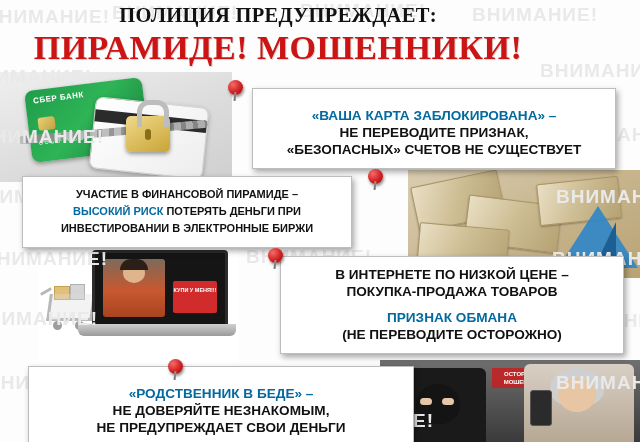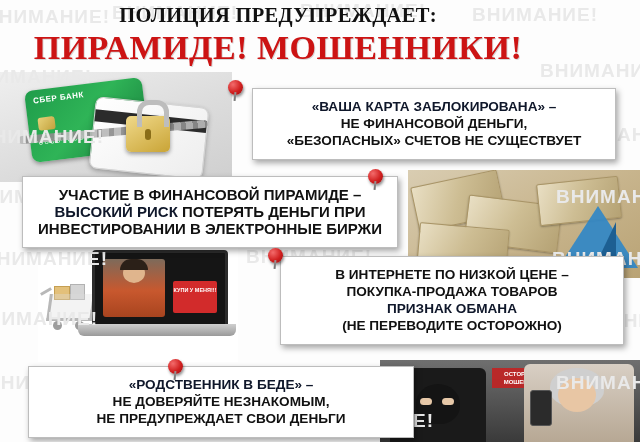--- a/index.html
+++ b/index.html
@@ -264,40 +264,40 @@
     border: 1px solid #bdbdbd;
     box-shadow: 2px 3px 6px rgba(0,0,0,.35);
     text-align: center;
     box-sizing: border-box;
     padding: 9px 10px 10px;
     color: #111111;
     font-weight: bold;
     line-height: 17px;
   }
   .note .ln { display: block; white-space: nowrap; }
-  .note .red { color: #0f172a; }
+  .note .red { color: #0369a1; margin-top: 9px; }
   .pin {
     position: absolute;
     width: 15px; height: 15px;
     border-radius: 50%;
     background: radial-gradient(circle at 33% 30%, #f36b6b 0%, #d01f1f 55%, #8e0f0f 100%);
     box-shadow: 1px 2px 3px rgba(0,0,0,.45);
     z-index: 5;
   }
   .pin:after {
     content: "";
     position: absolute; left: 6px; top: 12px;
     width: 2px; height: 9px;
     background: linear-gradient(180deg,#9a9a9a,#6d6d6d);
     transform: rotate(6deg);
   }
 
   
   #note-card-blocked { left: 252px; top: 88px; width: 364px; font-size: 13.6px; }
-  #note-pyramid      { left: 22px;  top: 176px; width: 376px; font-size: 15px; }
+  #note-pyramid      { left: 22px;  top: 176px; width: 330px; font-size: 11px; }
   #note-goods        { left: 280px; top: 256px; width: 344px; font-size: 13.6px; }
   #note-relative     { left: 28px;  top: 366px; width: 386px; font-size: 13.6px; }
 
   #pin-card-blocked { left: 228px; top: 80px; }
   #pin-pyramid      { left: 368px; top: 169px; }
   #pin-goods        { left: 268px; top: 248px; }
   #pin-relative     { left: 168px; top: 359px; }
 </style>
 </head>
 <body>
@@ -379,21 +379,21 @@
   </div>
 
   <div class="headline">
     <div class="line1">ПОЛИЦИЯ ПРЕДУПРЕЖДАЕТ:</div>
     <div class="line2">ПИРАМИДЕ! МОШЕННИКИ!</div>
   </div>
 
   <div class="pin" id="pin-card-blocked"></div>
   <div class="note" id="note-card-blocked">
     <span class="ln red">«ВАША КАРТА ЗАБЛОКИРОВАНА» –</span>
-    <span class="ln">НЕ ФИНАНСОВОЙ ДЕНЬГИ,</span>
+    <span class="ln">НЕ ПЕРЕВОДИТЕ ПРИЗНАК,</span>
     <span class="ln">«БЕЗОПАСНЫХ» СЧЕТОВ НЕ СУЩЕСТВУЕТ</span>
   </div>
 
   <div class="pin" id="pin-pyramid"></div>
   <div class="note" id="note-pyramid">
     <span class="ln">УЧАСТИЕ В ФИНАНСОВОЙ ПИРАМИДЕ –</span>
     <span class="ln"><span class="red">ВЫСОКИЙ РИСК</span><span> ПОТЕРЯТЬ ДЕНЬГИ ПРИ</span></span>
     <span class="ln">ИНВЕСТИРОВАНИИ В ЭЛЕКТРОННЫЕ БИРЖИ</span>
   </div>
 

